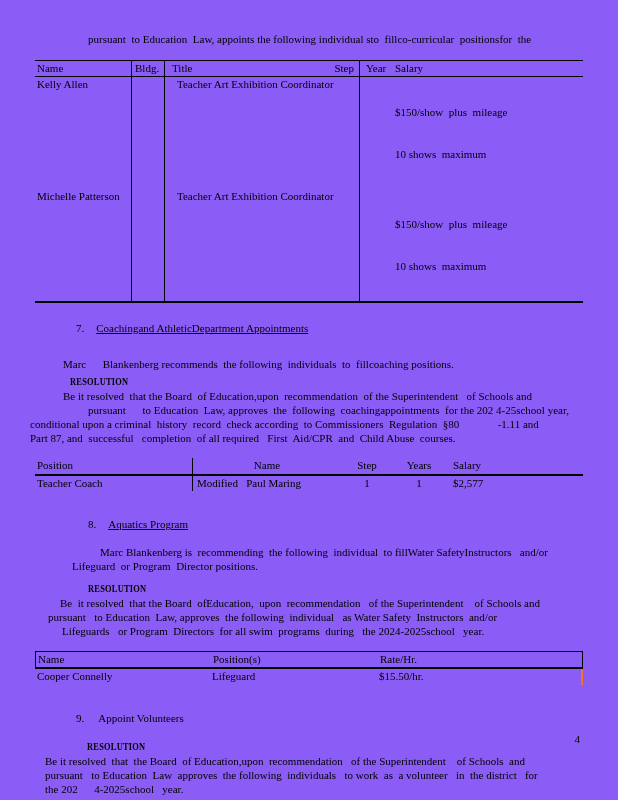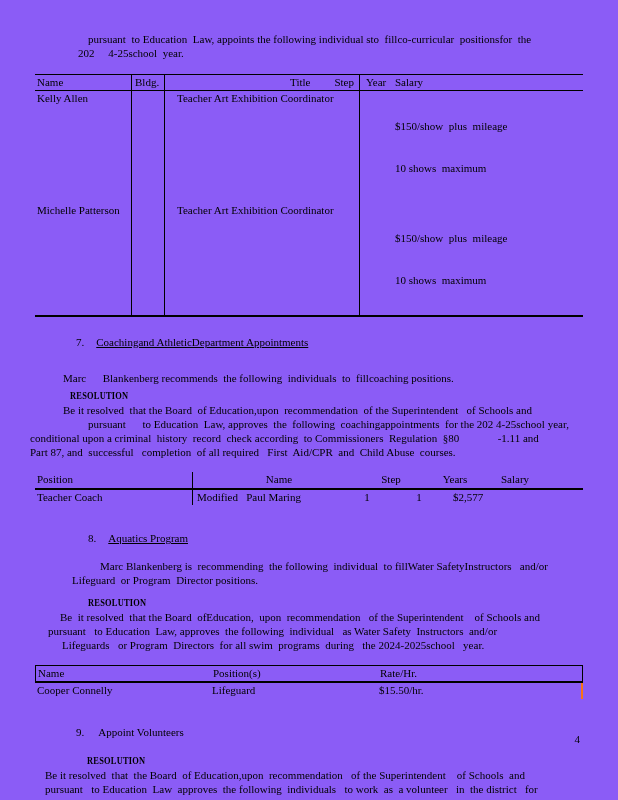--- a/index.html
+++ b/index.html
@@ -12,28 +12,28 @@
   .resol{display:inline-block;transform:scaleX(0.8);transform-origin:0 50%;
          font-weight:bold;font-size:10.5px;letter-spacing:0.3px;white-space:pre;}
   
   .t1{margin:14px 0 0 35px;width:548px;border-top:1px solid #000;border-bottom:2px solid #000;}
   .t1-row{display:grid;grid-template-columns:97px 33px 195px 32px 191px;}
   .t1-head{border-bottom:1px solid #000;height:15px;}
   .t1-body{min-height:28px;}
   .br{border-right:1px solid #000;}
   .c-name{padding-left:2px;white-space:pre;}
   .c-bldg{padding-left:3px;white-space:pre;}
-  .c-titlestep{display:flex;justify-content:flex-end;padding:0 5px 0 7px;white-space:pre;gap:24px;}
+  .c-titlestep{display:flex;justify-content:space-between;padding:0 5px 0 7px;white-space:pre;gap:24px;}
   .c-title{padding-left:12px;white-space:pre;}
   .c-year{padding-left:6px;white-space:pre;}
   .c-salary{padding-left:3px;white-space:pre;}
   
   .t2{margin:13px 0 0 35px;width:548px;}
   .t2-row{display:grid;grid-template-columns:158px 148px 52px 52px 88px 50px;}
-  .t2-head{border-bottom:2px solid #000;height:16px;gap:12px;}
+  .t2-head{border-bottom:2px solid #000;height:16px;}
   .t2-body{height:15px;}
   .c-pos{padding-left:2px;white-space:pre;}
   .ctr{text-align:center;white-space:pre;}
   .c-sal{padding-left:8px;white-space:pre;}
   .c-nm{padding-left:4px;white-space:pre;}
   
   .t3{margin:13px 0 0 35px;width:548px;border-top:1px solid #000;}
   .t3-row{display:grid;grid-template-columns:175px 167px 206px;}
   .t3-head{border-bottom:2px solid #000;border-left:1px solid #000;border-right:1px solid #000;height:15px;}
   .t3-body{border-right:2px solid #f97316;height:16px;}
@@ -43,21 +43,20 @@
   .num{display:inline-block;white-space:pre;}
   .pagenum{position:absolute;top:732px;right:38px;}
 </style>
 </head>
 <body>
 
 <div class="page">
 
   <div style="margin:32px 0 0 78px;">
     <div class="line" style="margin-left:10px;">pursuant  to Education  Law, appoints the following individual sto  fillco-curricular  positionsfor  the</div>
-    <div class="line">202     4-25school  year.</div>
   </div>
 
   <div class="t1">
     <div class="t1-row t1-head">
       <div class="c-name br">Name</div>
       <div class="c-bldg br">Bldg.</div>
       <div class="c-titlestep br">
         <span>Title</span>
         <span>Step</span>
       </div>

